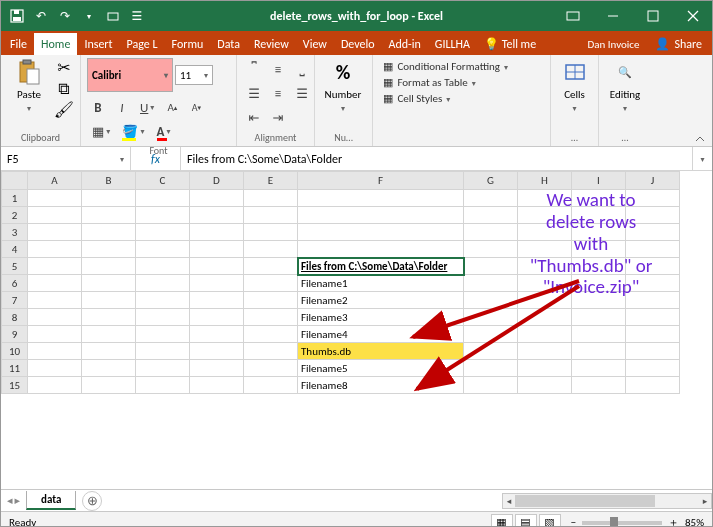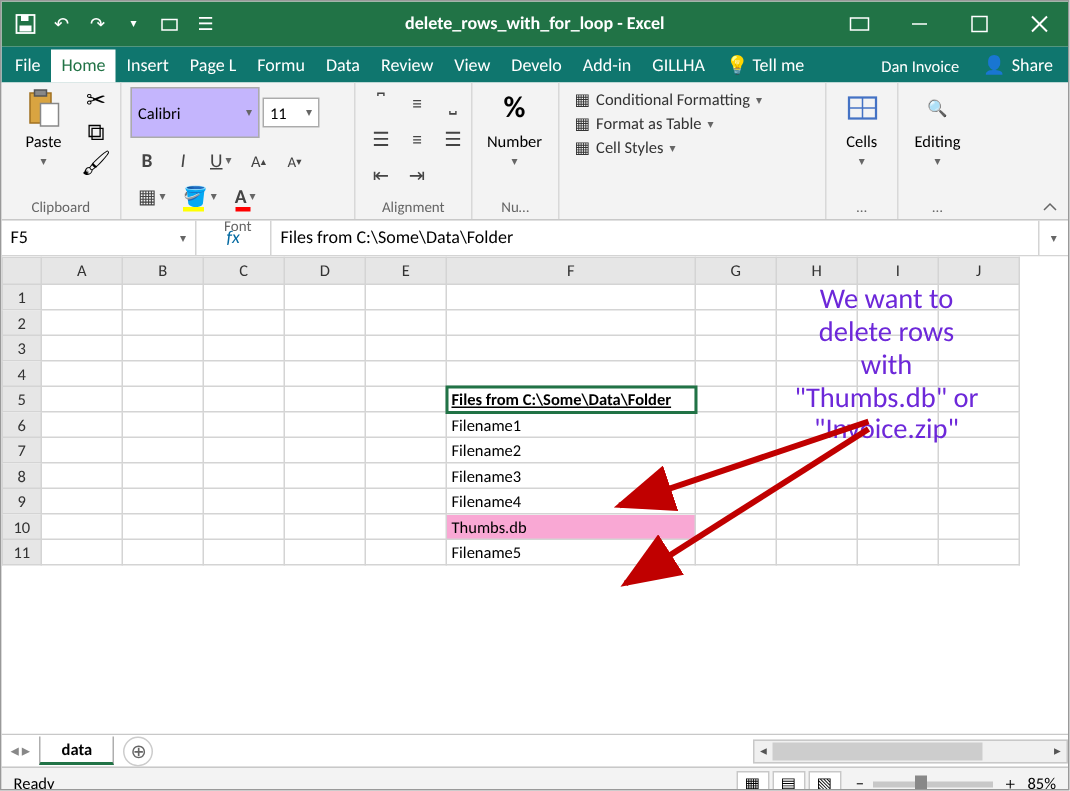--- a/index.html
+++ b/index.html
@@ -8,38 +8,38 @@
 
 .titlebar { height: 30px; background: #217346; display: flex; align-items: center; color: #fff; font-size: 12px; position: relative; }
 .titlebar .qat { display: flex; gap: 8px; padding: 0 8px; align-items: center; }
 .titlebar .qat .icon { width: 16px; height: 16px; display: flex; align-items: center; justify-content: center; }
 .titlebar .title-center { position: absolute; left: 50%; transform: translateX(-50%); white-space: nowrap; font-weight: bold; }
 .titlebar .win-controls { margin-left: auto; display: flex; align-items: center; gap: 2px; }
 .titlebar .win-controls .wc { width: 38px; height: 30px; display: flex; align-items: center; justify-content: center; }
 .titlebar svg { stroke: #fff; fill: none; }
 
 
-.menubar { height: 24px; background: #0f766e; display: flex; align-items: flex-end; color: #fff; font-size: 12px; padding: 0 2px; }
+.menubar { height: 24px; background: #c2410c; display: flex; align-items: flex-end; color: #fff; font-size: 12px; padding: 0 2px; }
 .menubar .tab { padding: 4px 7px; cursor: default; white-space: nowrap; }
 .menubar .tab.active { background: #fff; color: #217346; }
 .menubar .spacer { flex: 1; }
 .menubar .user { padding: 4px 8px; font-size: 11px; }
 .menubar .share { padding: 4px 8px; display: flex; align-items: center; gap: 4px; }
 
 
 .ribbon { height: 92px; background: #f3f3f3; border-bottom: 1px solid #c8c8c8; display: flex; position: relative; }
 .rgroup { border-right: 1px solid #d8d8d8; padding: 3px 6px 2px 6px; display: flex; flex-direction: column; justify-content: space-between; }
 .rgroup .rbody { flex: 1; display: flex; align-items: flex-start; gap: 4px; }
 .rgroup .rlabel { text-align: center; font-size: 10px; color: #666; padding-top: 2px; position: relative; }
 .bigbtn { display: flex; flex-direction: column; align-items: center; gap: 2px; font-size: 11px; width: 44px; }
 .bigbtn .bicon { width: 28px; height: 28px; display: flex; align-items: center; justify-content: center; }
 .smallcol { display: flex; flex-direction: column; gap: 3px; }
 .smallbtn { width: 18px; height: 18px; display: flex; align-items: center; justify-content: center; }
 .fontrow { display: flex; gap: 2px; align-items: center; margin-bottom: 2px; }
-.fontsel { width: 86px; height: 20px; border: 1px solid #ababab; background: #c4b5fd; font-size: 11px; padding: 16px 4px; display: flex; align-items: center; justify-content: space-between; }
+.fontsel { width: 86px; height: 20px; border: 1px solid #ababab; background: #fca5a5; font-size: 11px; padding: 16px 4px; display: flex; align-items: center; justify-content: space-between; font-weight: bold; }
 .sizesel { width: 38px; height: 20px; border: 1px solid #ababab; background: #fff; font-size: 11px; padding: 0 4px; display: flex; align-items: center; justify-content: space-between; }
 .iconrow { display: flex; gap: 2px; }
 .ribbtn { width: 22px; height: 22px; display: flex; align-items: center; justify-content: center; font-size: 13px; color: #444; border: 1px solid transparent; }
 .ribbtn.wide { width: auto; padding: 0 4px; gap: 2px; }
 .styles-list { font-size: 11px; color: #333; display: flex; flex-direction: column; gap: 3px; padding: 2px 4px; }
 .styles-list .srow { display: flex; align-items: center; gap: 4px; white-space: nowrap; }
 .collapse-caret { position: absolute; right: 4px; bottom: 2px; width: 14px; height: 14px; }
 
 
 .fxbar { height: 24px; background: #fff; border-bottom: 1px solid #d4d4d4; display: flex; align-items: stretch; }
@@ -51,21 +51,21 @@
 
 .gridwrap { position: relative; height: 318px; overflow: hidden; background: #fff; }
 .grid { border-collapse: collapse; table-layout: fixed; }
 .grid th, .grid td { border: 1px solid #d4d4d4; font-size: 11px; height: 17px; padding: 0 3px; overflow: hidden; white-space: nowrap; }
 .grid thead th { background: #e6e6e6; text-align: center; font-weight: normal; color: #333; height: 18px; }
 .grid tbody th { background: #e6e6e6; text-align: center; font-weight: normal; color: #333; width: 26px; }
 .colA,.colB,.colC,.colD,.colE,.colG,.colH,.colI,.colJ { width: 54px; }
 .colF { width: 166px; }
 .corner { background: #e6e6e6; width: 26px; }
 td.sel { outline: 2px solid #217346; outline-offset: -1px; font-weight: bold; text-decoration: underline; }
-td.hl { background: #f9a8d4; }
+td.hl { background: #fde047; }
 .annot { position: absolute; font-family: Calibri, sans-serif; font-size: 19px; color: #6d28d9; text-align: center; line-height: 1.15; pointer-events: none; }
 .arrows { position: absolute; pointer-events: none; }
 
 
 .sheetbar { height: 22px; background: #fff; border-top: 1px solid #c8c8c8; display: flex; align-items: center; font-size: 11px; }
 .sheetbar .nav { display: flex; gap: 2px; padding: 0 6px; color: #888; }
 .sheetbar .tab { padding: 2px 14px; border: 1px solid #aeaeae; border-top: none; background: #fff; position: relative; bottom: 0; font-weight: bold; }
 .sheetbar .tab.active { border-bottom: 2px solid #217346; }
 .sheetbar .addtab { width: 20px; height: 20px; display: flex; align-items: center; justify-content: center; color: #666; margin-left: 6px; border: 1px solid #ccc; border-radius: 50%; font-size: 13px; }
 .sheetbar .hscroll { margin-left: auto; width: 210px; height: 16px; background: #f0f0f0; border: 1px solid #c8c8c8; position: relative; }
@@ -474,20 +474,33 @@
           <td class="colB"></td>
           <td class="colC"></td>
           <td class="colD"></td>
           <td class="colE"></td>
           <td class="colF">Filename5</td>
           <td class="colG"></td>
           <td class="colH"></td>
           <td class="colI"></td>
           <td class="colJ"></td>
         </tr>
+        <tr>
+          <th>15</th>
+          <td class="colA"></td>
+          <td class="colB"></td>
+          <td class="colC"></td>
+          <td class="colD"></td>
+          <td class="colE"></td>
+          <td class="colF">Filename8</td>
+          <td class="colG"></td>
+          <td class="colH"></td>
+          <td class="colI"></td>
+          <td class="colJ"></td>
+        </tr>
       </tbody>
     </table>
 
   <div class="annot" style="left:500px; top:18px; width:180px">We want to<br>delete rows<br>with<br>"Thumbs.db" or<br>"Invoice.zip"</div>
   <svg class="arrows" style="left:0;top:0" width="700" height="320">
     <defs>
         <marker id="ah" markerWidth="10" markerHeight="8" refX="9" refY="4" orient="auto">
           <polygon points="0 0, 10 4, 0 8" fill="#c00000"></polygon>
         </marker>
       </defs>

